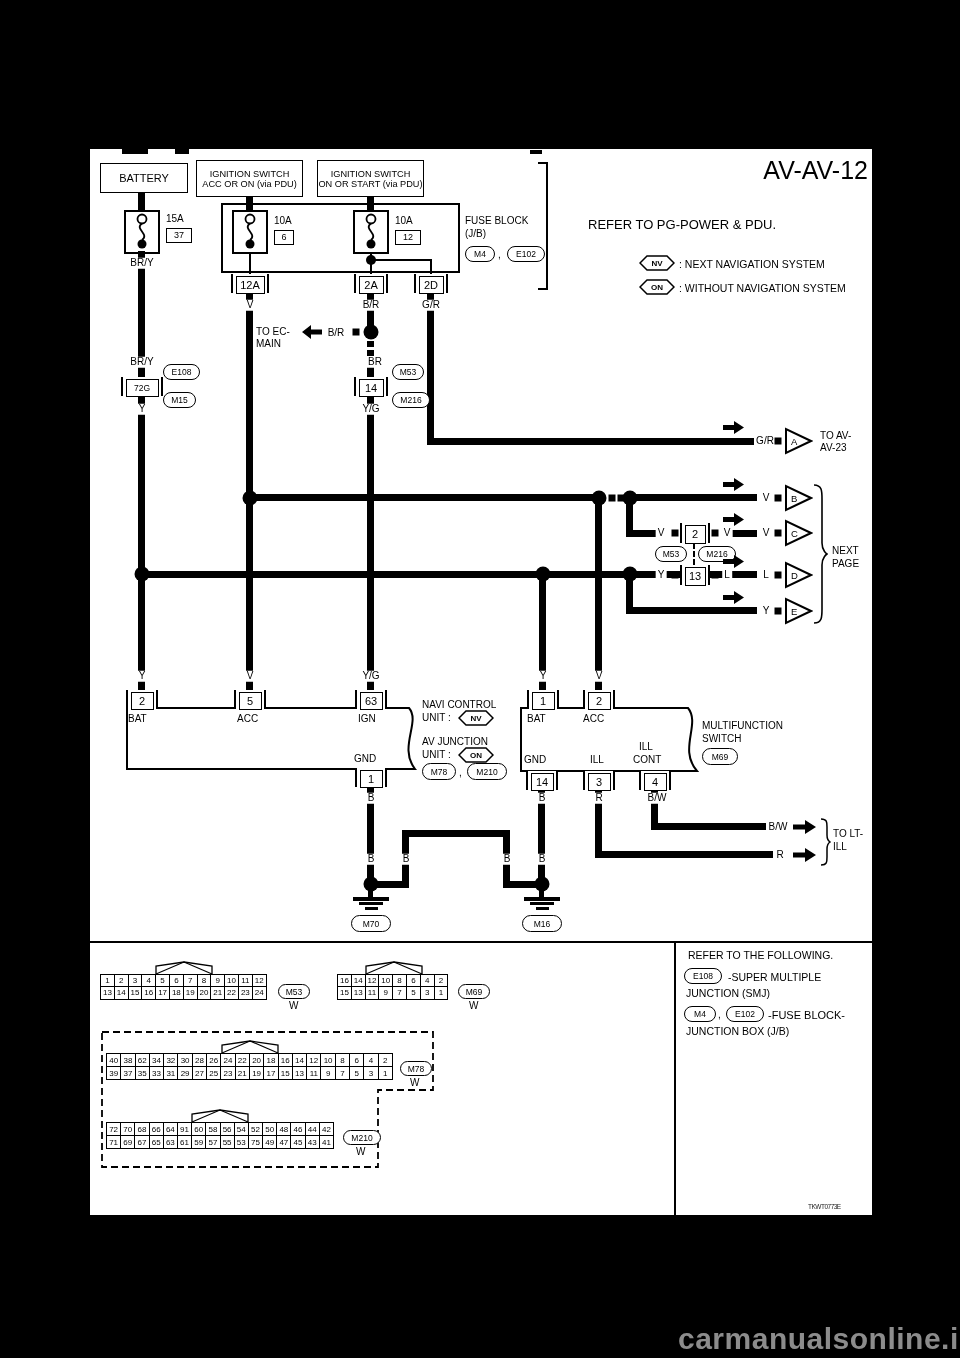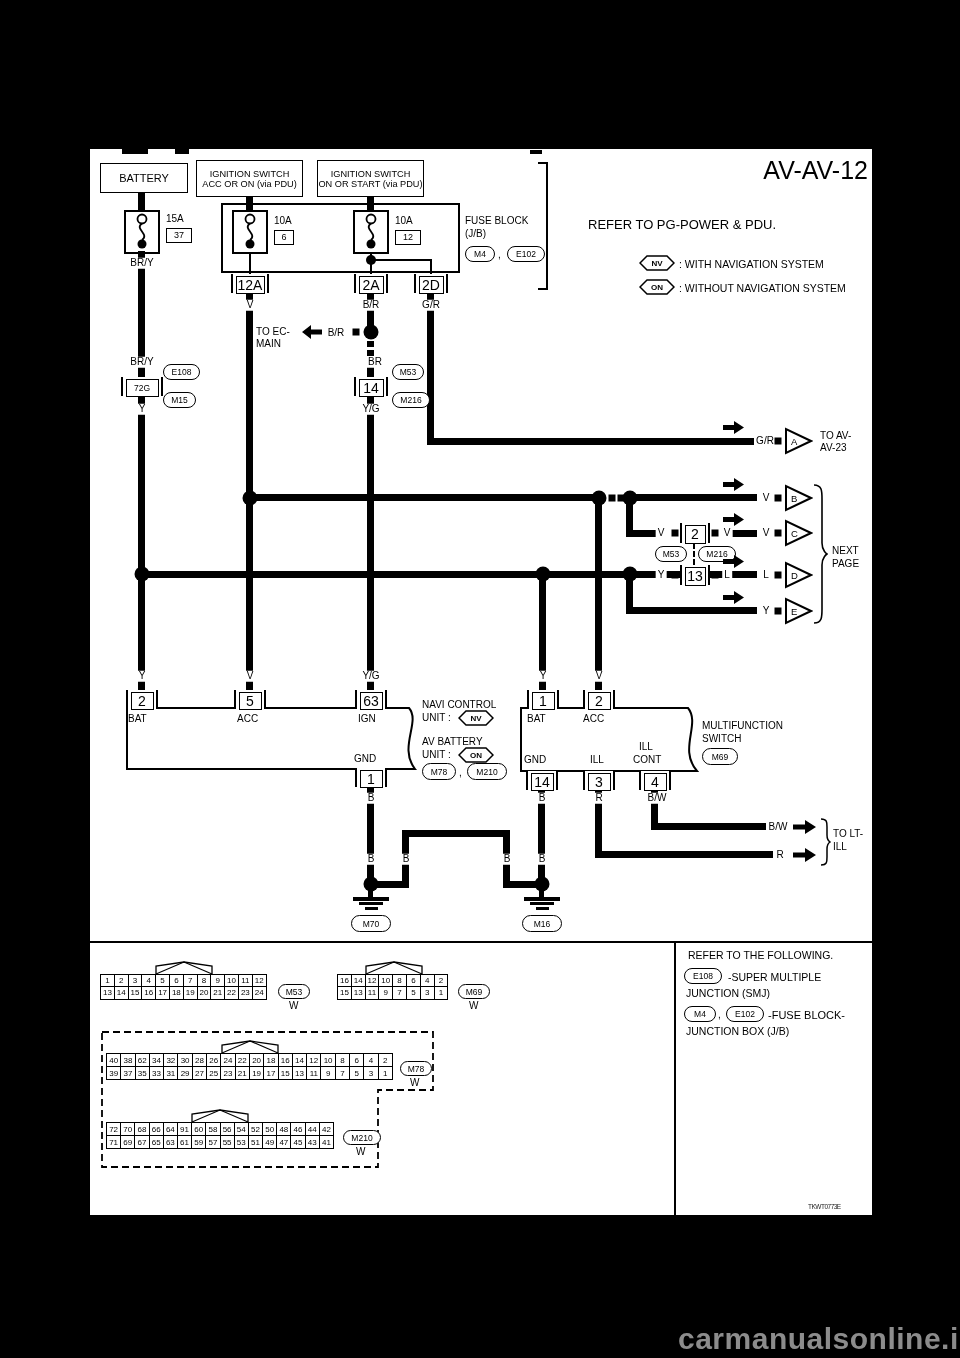--- a/index.html
+++ b/index.html
@@ -16,21 +16,21 @@
         font-size:8.5px;display:flex;align-items:center;justify-content:center;
         white-space:nowrap;box-sizing:border-box;padding:0 2px;}
   .dot{position:absolute;width:15px;height:15px;border-radius:50%;background:#000;
        transform:translate(-50%,-50%);}
   .dot-s{position:absolute;width:10px;height:10px;border-radius:50%;background:#000;
        transform:translate(-50%,-50%);}
   .sq{position:absolute;width:7px;height:7px;background:#000;transform:translate(-50%,-50%);}
   .term{position:absolute;transform:translateX(-50%);background:#fff;border-left:2px solid #000;
         border-right:2px solid #000;padding:1.5px 2.5px;height:19px;width:32px;box-sizing:border-box;}
   .term .tn{display:flex;align-items:center;justify-content:center;border:1.5px solid #000;
-        height:100%;font-size:14px;background:#fff;}
+        height:100%;font-size:11px;background:#fff;}
   .tri{position:absolute;width:28px;height:28px;}
   .tri span{position:absolute;left:6px;top:50%;transform:translateY(-50%);font-size:9.5px;}
   .hex{position:absolute;width:36px;height:16px;}
   .hex span{position:absolute;left:0;top:50%;transform:translateY(-50%);width:100%;
         text-align:center;font-size:8px;font-weight:bold;}
   .pingrid{position:absolute;display:grid;border-top:1.5px solid #000;border-left:1.5px solid #000;
         background:#fff;}
   .pingrid span{border-right:1.5px solid #000;border-bottom:1.5px solid #000;font-size:8px;
         display:flex;align-items:center;justify-content:center;background:#fff;}
   .ctext{text-align:center;}
@@ -106,21 +106,21 @@
   <div class="oval" style="left:417px;top:97px;width:38px;height:16px">E102</div>
 
   <div class="w" style="left:456px;top:13px;width:2px;height:128px"></div>
   <div class="w" style="left:448px;top:13px;width:8px;height:2px"></div>
   <div class="w" style="left:448px;top:139px;width:8px;height:2px"></div>
   <div class="lbl" style="left:498px;top:69px;font-size:13px">REFER TO PG-POWER &amp; PDU.</div>
 
   <div class="hex" style="left:549px;top:106px"><svg width="36" height="16">
           <polygon points="8,1 28,1 35,8 28,15 8,15 1,8" fill="#fff" stroke="#000" stroke-width="1.5"></polygon>
         </svg><span>NV</span></div>
-  <div class="lbl" style="left:589px;top:109px;font-size:10.5px">: WITH NAVIGATION SYSTEM</div>
+  <div class="lbl" style="left:589px;top:109px;font-size:10.5px">: NEXT NAVIGATION SYSTEM</div>
   <div class="hex" style="left:549px;top:130px"><svg width="36" height="16">
           <polygon points="8,1 28,1 35,8 28,15 8,15 1,8" fill="#fff" stroke="#000" stroke-width="1.5"></polygon>
         </svg><span>ON</span></div>
   <div class="lbl" style="left:589px;top:133px;font-size:10.5px">: WITHOUT NAVIGATION SYSTEM</div>
 
   <div class="term" style="left:160px;top:125px;width:38px">
         <span class="tn">12A</span>
       </div>
   <div class="term" style="left:281px;top:125px;width:34px">
         <span class="tn">2A</span>
@@ -284,21 +284,21 @@
   <div class="lbl" style="left:264px;top:604px">GND</div>
   <div class="term" style="left:281px;top:619px">
         <span class="tn">1</span>
       </div>
 
   <div class="lbl" style="left:332px;top:550px">NAVI CONTROL</div>
   <div class="lbl" style="left:332px;top:563px">UNIT :</div>
   <div class="hex" style="left:368px;top:561px"><svg width="36" height="16">
           <polygon points="8,1 28,1 35,8 28,15 8,15 1,8" fill="#fff" stroke="#000" stroke-width="1.5"></polygon>
         </svg><span>NV</span></div>
-  <div class="lbl" style="left:332px;top:587px">AV BATTERY</div>
+  <div class="lbl" style="left:332px;top:587px">AV JUNCTION</div>
   <div class="lbl" style="left:332px;top:600px">UNIT :</div>
   <div class="hex" style="left:368px;top:598px"><svg width="36" height="16">
           <polygon points="8,1 28,1 35,8 28,15 8,15 1,8" fill="#fff" stroke="#000" stroke-width="1.5"></polygon>
         </svg><span>ON</span></div>
   <div class="oval" style="left:332px;top:614px;width:34px;height:17px">M78</div>
   <div class="lbl" style="left:369px;top:618px">,</div>
   <div class="oval" style="left:377px;top:614px;width:40px;height:17px">M210</div>
 
   <svg class="abs" style="left:430px;top:558px" width="186" height="66">
         <path d="M1,1 H168 C181,17 158,42 177,64 L1,64 Z" fill="#fff" stroke="#000" stroke-width="2"></path>
@@ -519,21 +519,21 @@
         <span>71</span>
         <span>69</span>
         <span>67</span>
         <span>65</span>
         <span>63</span>
         <span>61</span>
         <span>59</span>
         <span>57</span>
         <span>55</span>
         <span>53</span>
-        <span>51</span>
+        <span>75</span>
         <span>49</span>
         <span>47</span>
         <span>45</span>
         <span>43</span>
         <span>41</span>
       </div>
   <div class="oval" style="left:253px;top:981px;width:38px;height:15px">M210</div>
   <div class="lbl" style="left:266px;top:997px">W</div>
 
   <div class="lbl" style="left:598px;top:800px;font-size:10.5px">REFER TO THE FOLLOWING.</div>

